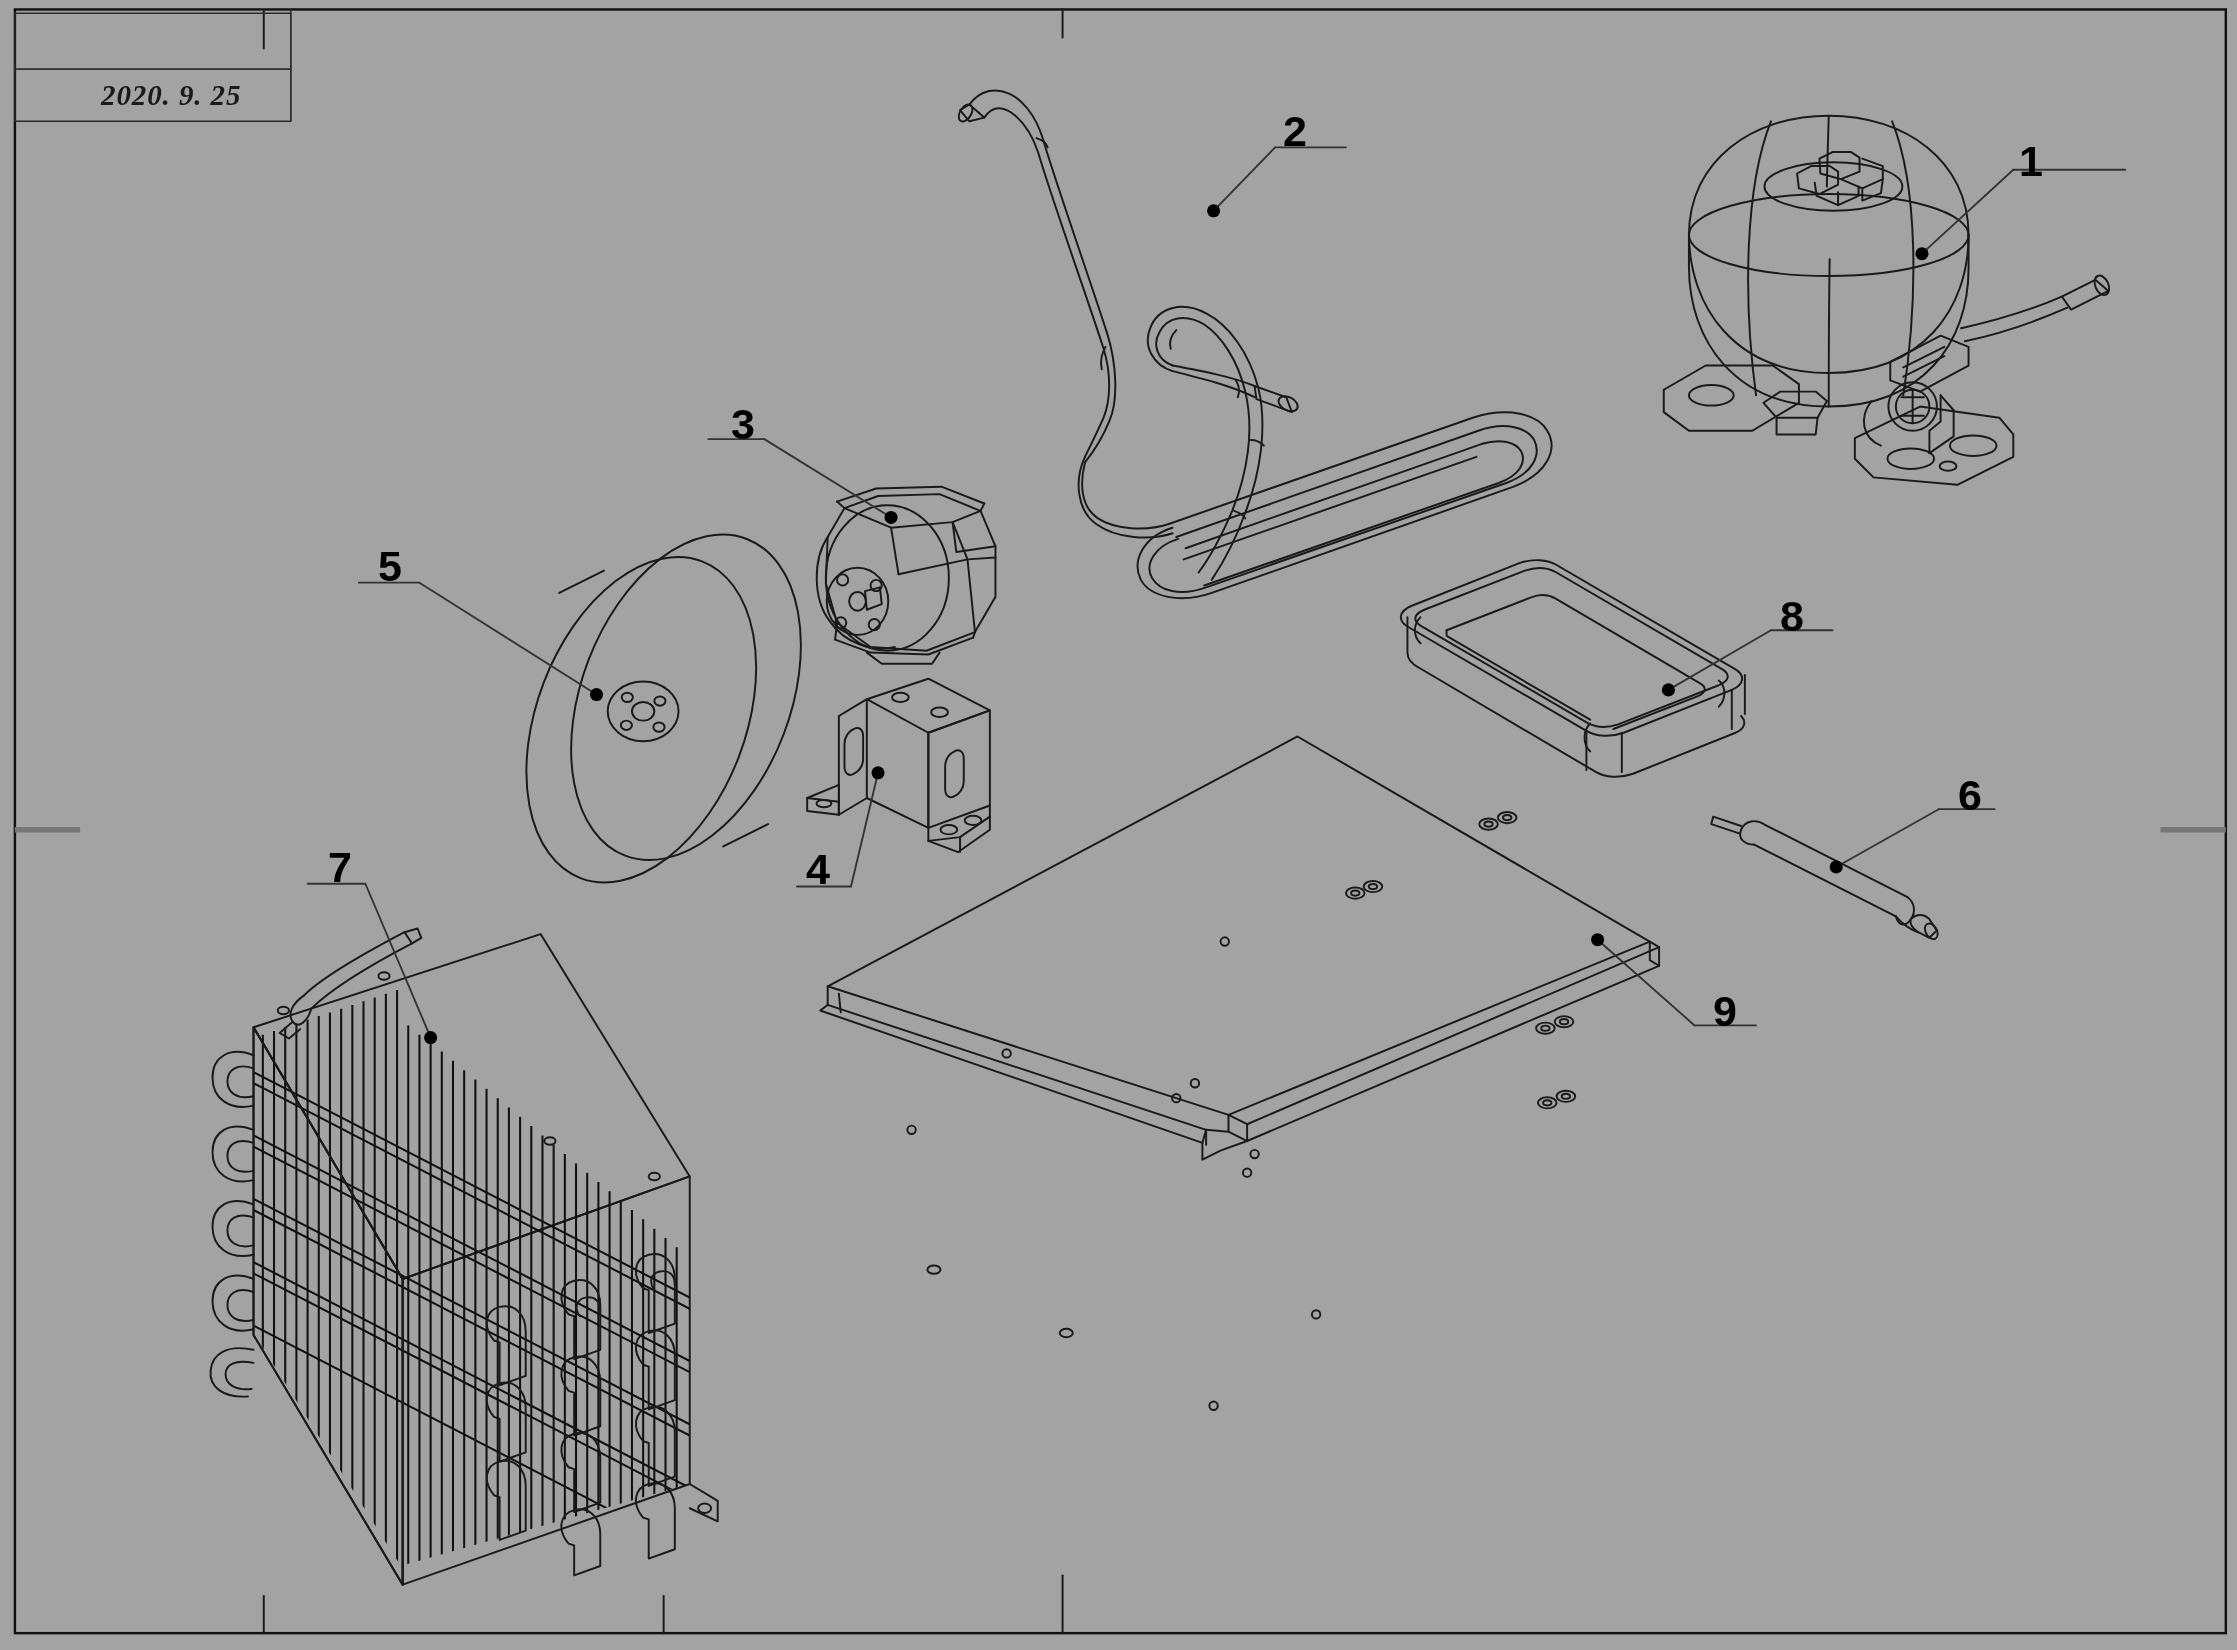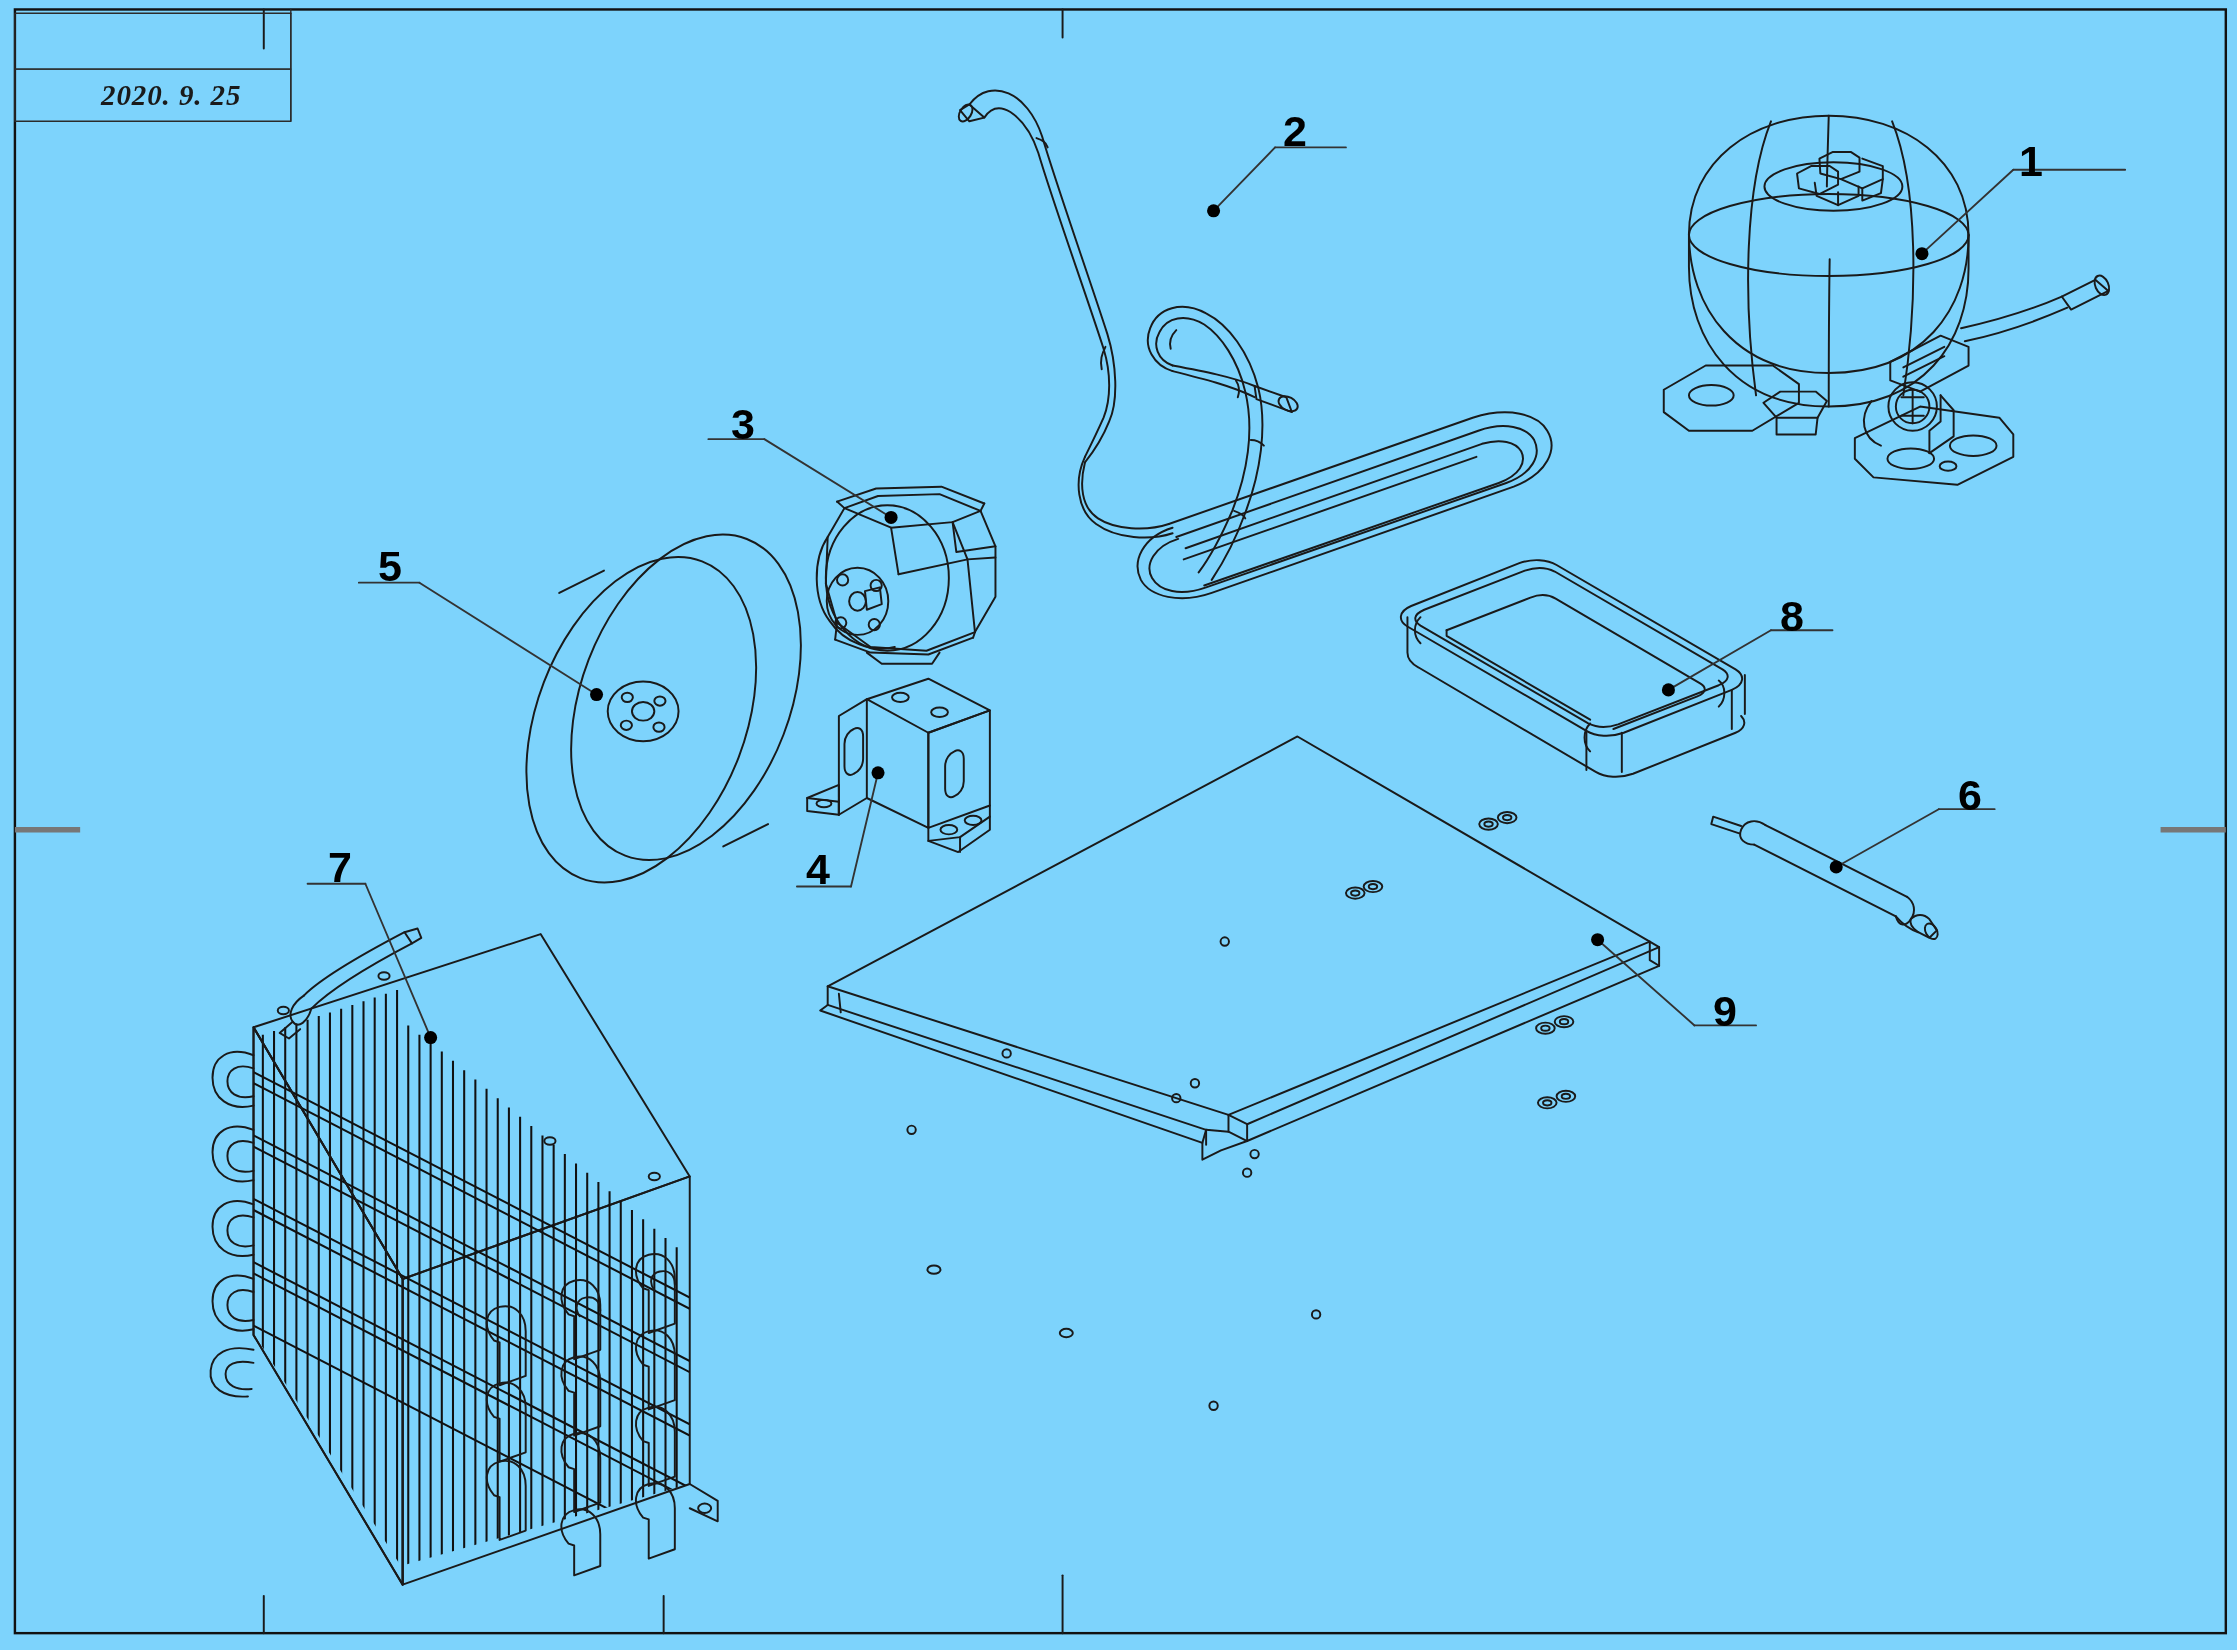--- a/index.html
+++ b/index.html
@@ -1,18 +1,18 @@
 <!DOCTYPE html>
 <html style="font-size:15px"><head>
 <meta charset="utf-8">
 <style>
   html,body{margin:0;padding:0;background:#ffffff;}
   body{width:2237px;height:1651px;overflow:hidden;
        font-family:"Liberation Sans", sans-serif;}
-  #sheet{position:relative;width:2237px;height:1651px;background:#7dd3fc;}
+  #sheet{position:relative;width:2237px;height:1651px;background:#a3a3a3;}
   #sheet svg{position:absolute;left:0;top:0;}
   .titleblock-date{
     position:absolute;
     font-family:"Liberation Serif", serif;
     font-style:italic;
     font-weight:700;
     font-size:29px;
     color:#1a1a1a;
     letter-spacing:0.9px;
     white-space:nowrap;

